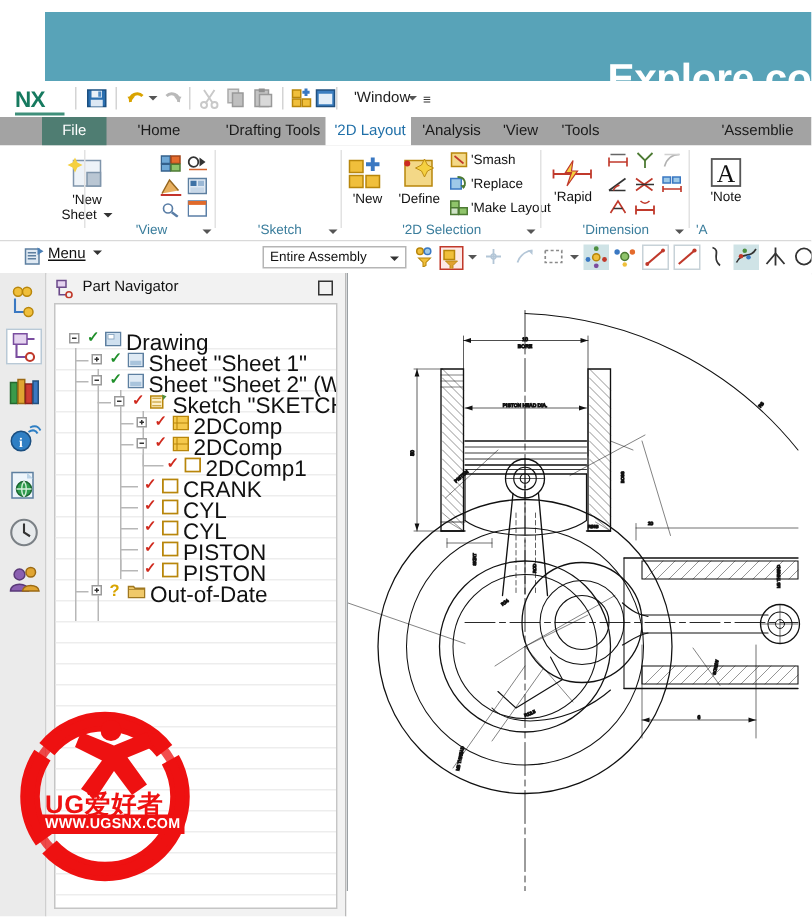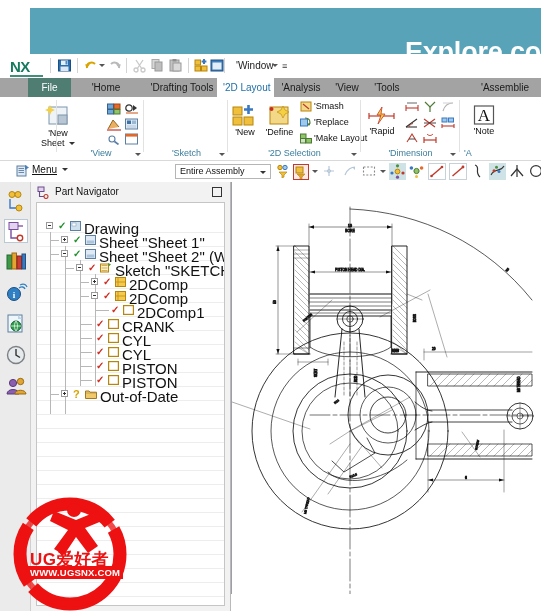--- a/index.html
+++ b/index.html
@@ -121,21 +121,21 @@
   .dashh{position:absolute;height:1px;background:#b7b7b7;}
   .chk{position:absolute;font-size:10px;line-height:10px;font-weight:bold;}
   .sqico{position:absolute;width:9px;height:9px;box-sizing:border-box;}
   
   #canvas{
     position:absolute;left:231px;top:182px;width:310px;height:429px;
     background:#ffffff;overflow:hidden;
   }
   #canvas-border{position:absolute;left:0;top:0;width:1px;height:412px;background:#9aa0a4;}
   
-  #wm{position:absolute;left:6px;top:497px;width:128px;height:114px;pointer-events:none;}
+  #wm{position:absolute;left:6px;top:474px;width:128px;height:114px;pointer-events:none;}
   #wm .ugtext{
     position:absolute;left:24px;top:51px;font-size:17px;font-weight:bold;
     color:#ee1111;letter-spacing:0.5px;white-space:nowrap;
   }
   #wm .urltext{
     position:absolute;left:21px;top:69px;font-size:9.5px;font-weight:bold;
     color:#ffffff;background:#ee1111;padding:1px 3px;white-space:nowrap;letter-spacing:0.2px;
   }
   #bottomtext{
     position:absolute;left:8px;top:603px;font-size:9px;color:#3b6e8f;white-space:nowrap;

